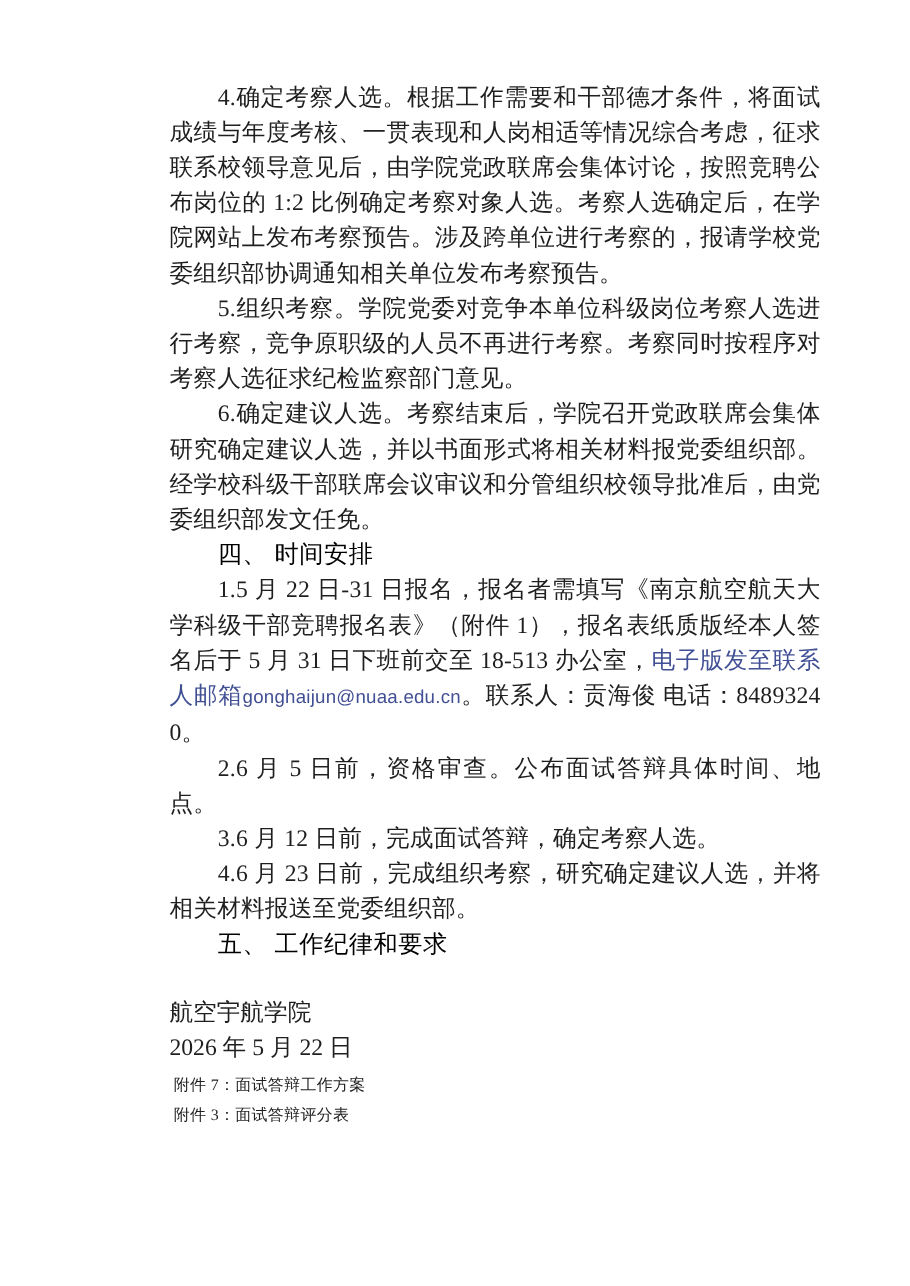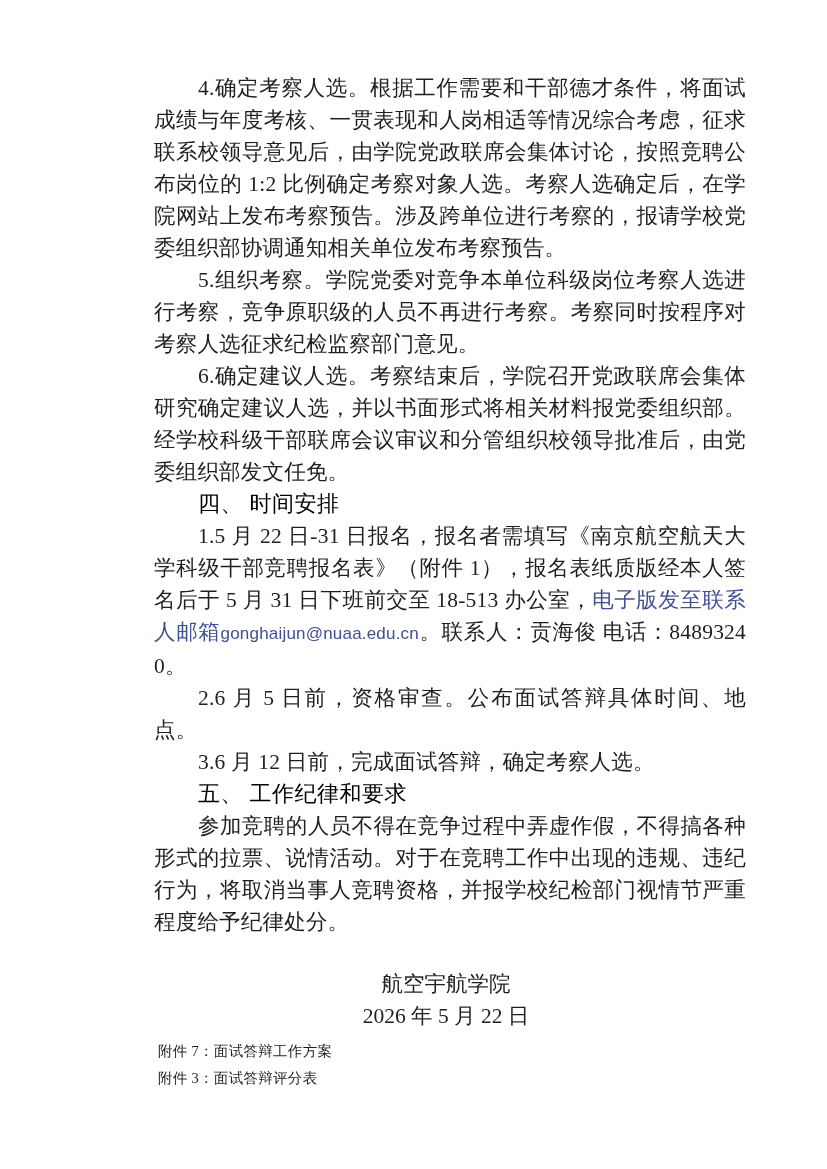--- a/index.html
+++ b/index.html
@@ -45,21 +45,21 @@
   .blue-text {
     color: #414f94;
   }
   .email-mono {
     font-family: Liberation Sans, sans-serif;
     font-size: 17px;
     color: #414f94;
   }
   .signature-block {
     margin-top: 30px;
-    text-align: center;
+    text-align: left;
     padding-right: 8px;
     font-size: 21.5px;
     line-height: 32px;
   }
   .attachments-block {
     margin-top: 6px;
     font-size: 14.5px;
     line-height: 27px;
     padding-left: 4px;
     letter-spacing: 0.3px;
@@ -78,24 +78,24 @@
     <p class="body-para">6.确定建议人选。考察结束后，学院召开党政联席会集体研究确定建议人选，并以书面形式将相关材料报党委组织部。经学校科级干部联席会议审议和分管组织校领导批准后，由党委组织部发文任免。</p>
 
     <h2 class="sec-heading">四、 时间安排</h2>
 
     <p class="body-para"><span>1.5 月 22 日-31 日报名，报名者需填写《南京航空航天大学科级干部竞聘报名表》（附件 1），报名表纸质版经本人签名后于 5 月 31 日下班前交至 18-513 办公室，</span><span class="blue-text">电子版发至联系人邮箱</span><span class="email-mono">gonghaijun@nuaa.edu.cn</span><span>。联系人：贡海俊  电话：84893240。</span></p>
 
     <p class="body-para">2.6 月 5 日前，资格审查。公布面试答辩具体时间、地点。</p>
 
     <p class="body-para">3.6 月 12 日前，完成面试答辩，确定考察人选。</p>
 
+    <p class="body-para">4.6 月 23 日前，完成组织考察，研究确定建议人选，并将相关材料报送至党委组织部。</p>
 
     <h2 class="sec-heading">五、 工作纪律和要求</h2>
 
-    <p class="body-para">参加竞聘的人员不得在竞争过程中弄虚作假，不得搞各种形式的拉票、说情活动。对于在竞聘工作中出现的违规、违纪行为，将取消当事人竞聘资格，并报学校纪检部门视情节严重程度给予纪律处分。</p>
 
     <div class="signature-block">
       <div>航空宇航学院</div>
       <div>2026 年 5 月 22 日</div>
     </div>
 
     <div class="attachments-block">
       <div>附件 7：面试答辩工作方案</div>
       <div>附件 3：面试答辩评分表</div>
     </div>

